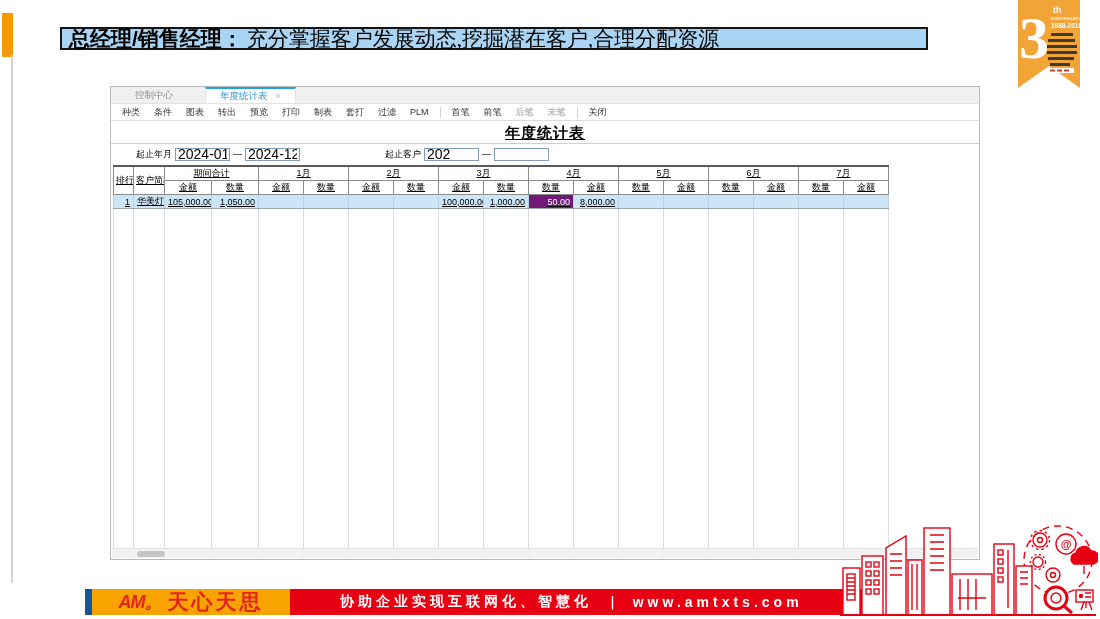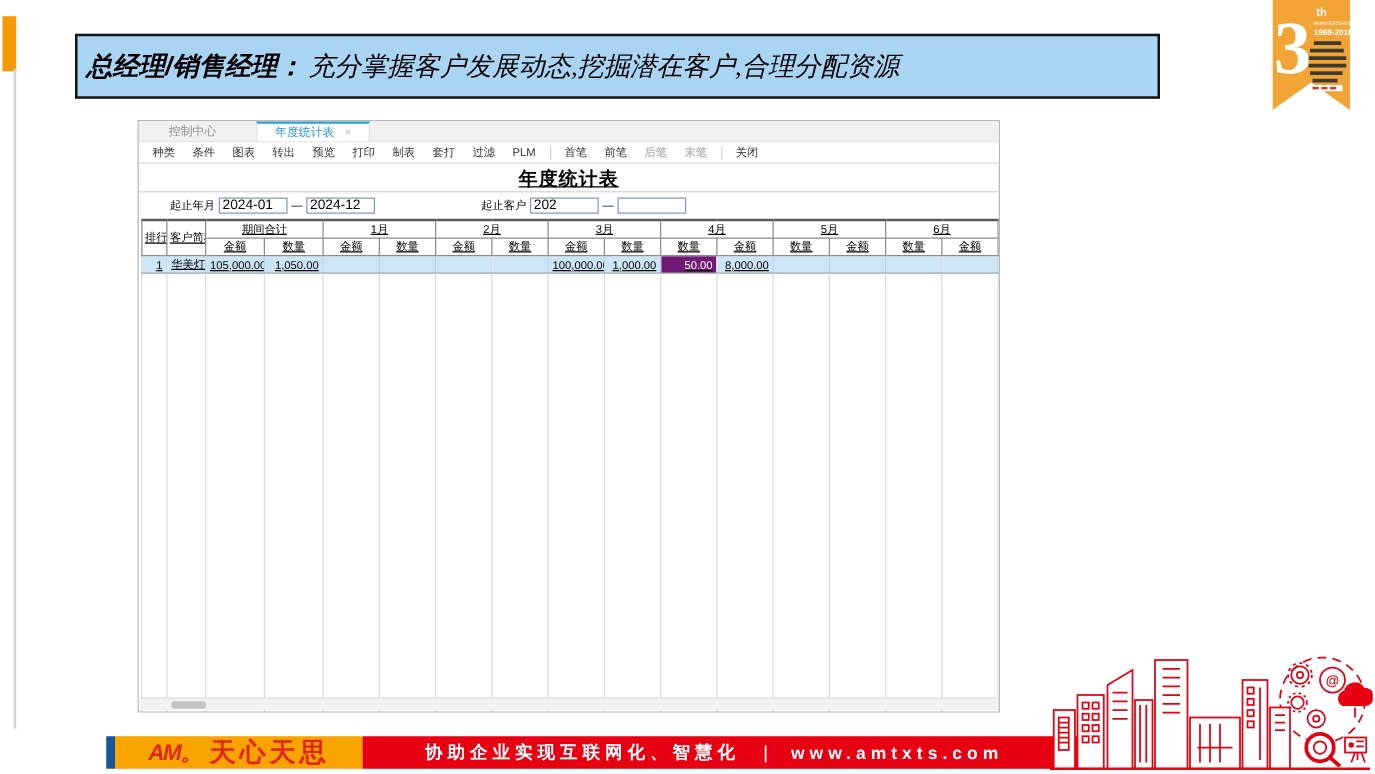--- a/index.html
+++ b/index.html
@@ -5,31 +5,31 @@
   * { margin:0; padding:0; box-sizing:border-box; }
   html,body { width:1100px; height:619px; background:#ffffff; overflow:hidden;
               font-family:"Liberation Sans", sans-serif; }
   .slide { position:relative; width:1100px; height:619px; background:#fff; }
 
   
   .accent-bar { position:absolute; left:2px; top:13px; width:11px; height:44px; background:#f59a00; }
   .left-line  { position:absolute; left:11px; top:55px; width:2px; height:528px; background:#d4d4d4; }
 
   
-  .banner { position:absolute; left:60px; top:27px; width:868px; height:52px;
+  .banner { position:absolute; left:60px; top:27px; width:868px; height:23px;
             background:#a9d4f3; border:2px solid #141414; display:flex; align-items:center;
-            padding-left:7px; white-space:nowrap;font-style:italic; }
+            padding-left:7px; white-space:nowrap; }
   .banner-role { font-family:"Liberation Sans", sans-serif; font-weight:bold; font-size:21px; color:#000; }
   .banner-text { font-family:"Liberation Serif", serif; font-size:21px; color:#000; margin-left:4px; }
 
   
   .pennant { position:absolute; left:1018px; top:0; width:62px; height:92px; }
 
   
-  .app-window { position:absolute; left:110px; top:96px; width:690px; height:474px;
+  .app-window { position:absolute; left:110px; top:86px; width:870px; height:474px;
                 background:#fff; border:1px solid #b9b9b9; overflow:hidden; }
   .tab-bar { height:17px; background:#f0f0f0; display:flex; align-items:stretch;
              border-bottom:1px solid #e2e2e2; }
   .tab { display:flex; align-items:center; padding:0 14px; font-size:9.5px; color:#8f8f8f; cursor:default; }
   .tab.inactive { margin-left:10px; }
   .tab.active { background:#fff; color:#2a96d0; border-top:2px solid #2aa0d8;
                 border-left:1px solid #e0e0e0; border-right:1px solid #e0e0e0; margin-left:18px; }
   .tab-close { margin-left:8px; color:#9fbecd; font-size:9px; }
 
   .menu-bar { height:17px; background:#fff; border-bottom:1px solid #dcdcdc;
@@ -38,21 +38,21 @@
   .menu-item.disabled { color:#bcbcbc;font-weight:bold; }
   .menu-sep { width:1px; height:11px; background:#d2d2d2; margin:0 4px; }
 
   .report-title { margin-top:3px; height:18px; text-align:center;
                   font-family:"Liberation Serif", serif; font-weight:bold; font-size:15px;
                   text-decoration:underline; letter-spacing:1px; color:#000; }
   .rule { height:2px; border-top:1px solid #cfcfcf; border-bottom:1px solid #fafafa; margin-top:1px; }
 
   .filter-row { height:18px; display:flex; align-items:center; padding-left:25px; font-size:9px; color:#000; }
   .flabel { margin-right:3px; }
-  .finput { width:55px; height:13px; border:1px solid #7f9db9; font-size:11px; padding:0 2px;
+  .finput { width:55px; height:13px; border:1px solid #7f9db9; font-size:14px; padding:0 2px;
             font-family:"Liberation Sans", sans-serif; background:#fff; color:#000; }
   .fdash { margin:0 3px; }
   .fspacer { width:85px; }
 
   
   table.grid { border-collapse:collapse; table-layout:fixed; margin:2px 0 0 2px; width:775px;text-decoration:underline; }
   table.grid th { border:1px solid #8c8c8c; font-size:9px; font-weight:normal; color:#000;
                   height:12px; padding:0 2px; background:#fff; overflow:hidden; white-space:nowrap; }
   table.grid thead tr:first-child th { border-top:2px solid #5a5a5a; }
   table.grid td { font-size:9px; height:12px; padding:0 3px; overflow:hidden; white-space:nowrap; }

